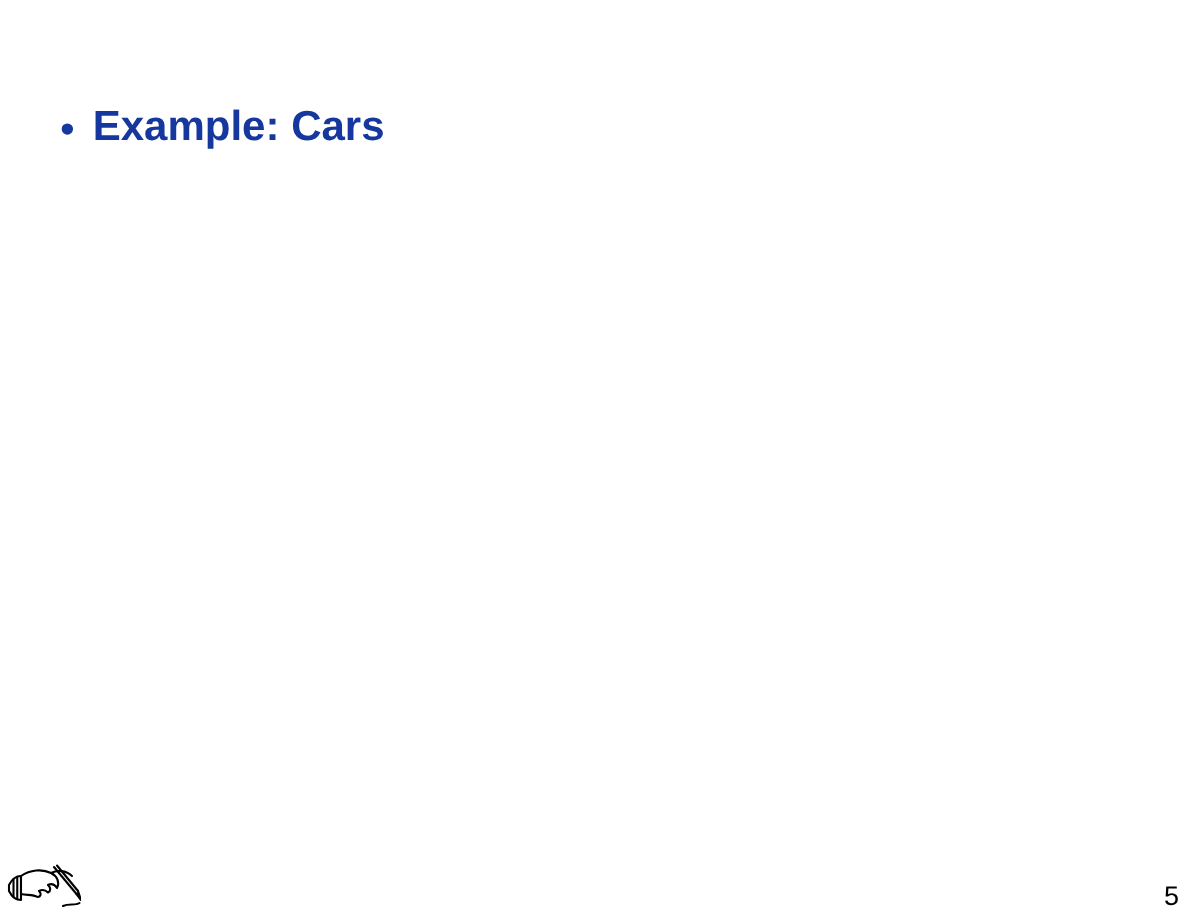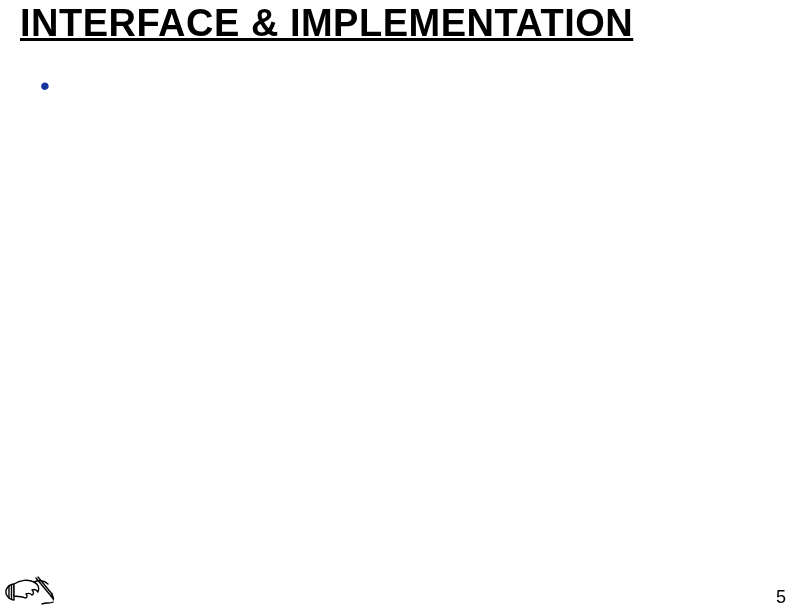--- a/index.html
+++ b/index.html
@@ -58,24 +58,24 @@
     left: 4px;
     bottom: 4px;
     width: 50px;
     height: 42px;
   }
 </style>
 </head>
 <body>
 
 <div class="slide">
-  <div class="title">INTERFACE &amp; IMPLEMENTATION</div>
 
   <div class="bullet-row">
     <span class="bullet">•</span>
+    <span class="bullet-text">Example: Cars</span>
   </div>
 
   <div class="hand-icon">
     <svg viewBox="0 0 50 42" xmlns="http://www.w3.org/2000/svg">
       <g stroke="#000" stroke-width="1.4" fill="none" stroke-linecap="round" stroke-linejoin="round">
 
         <path d="M2 24 C4 20 6 18 10 18 L10 34 C6 34 4 32 2 28 Z" fill="#fff"></path>
         <line x1="5" y1="20" x2="5" y2="32"></line>
         <line x1="7.5" y1="19" x2="7.5" y2="33"></line>
 

